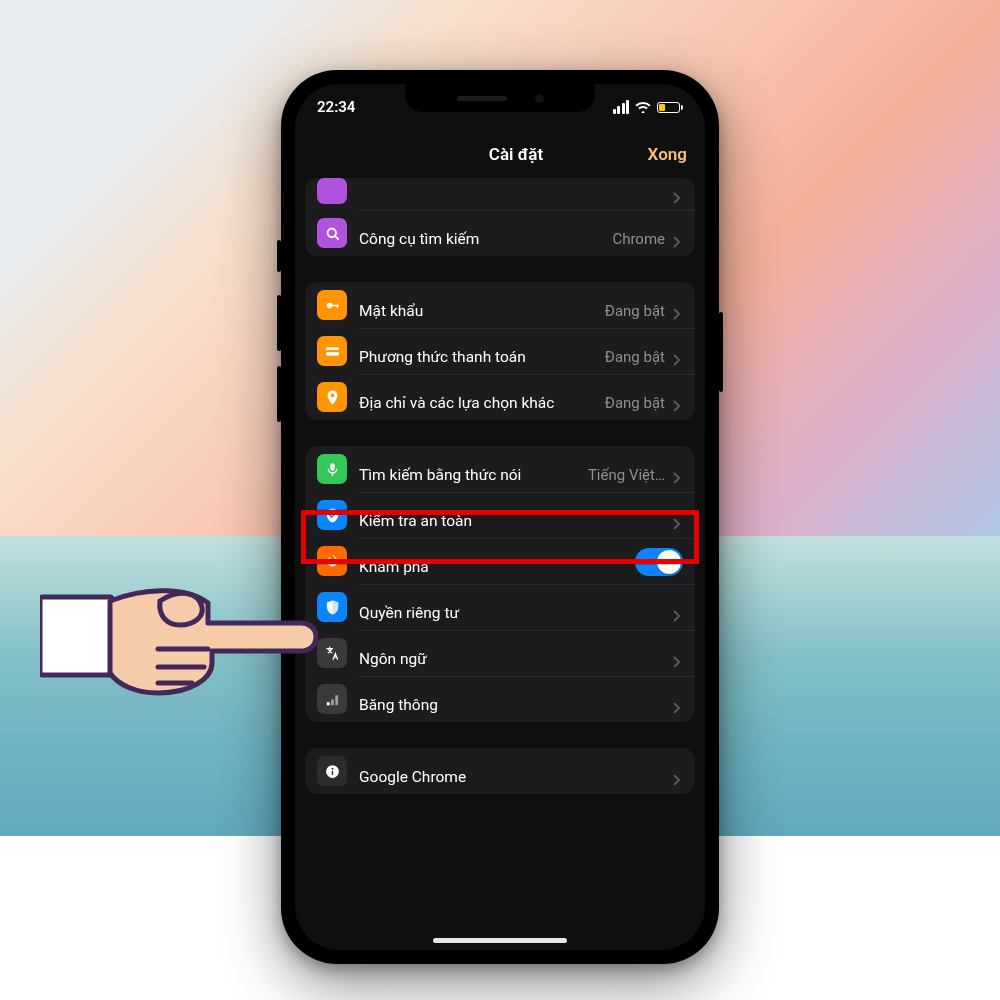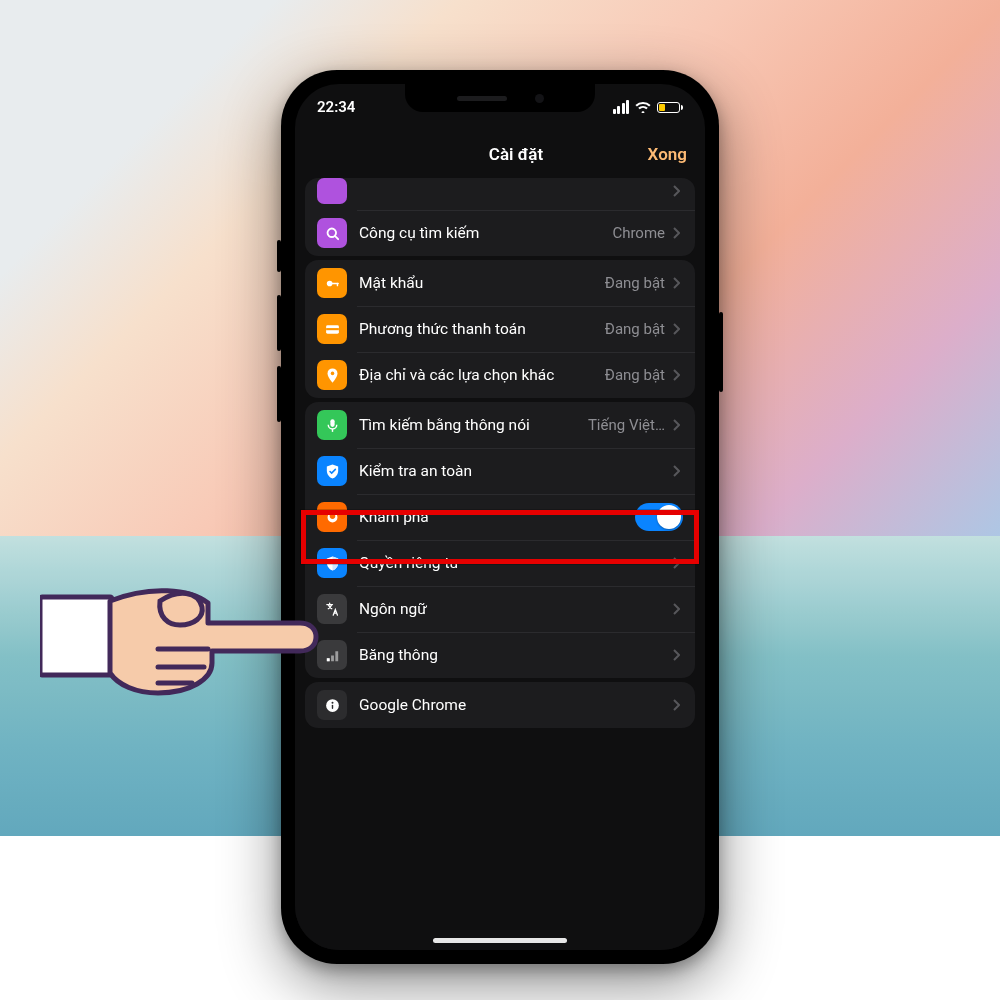--- a/index.html
+++ b/index.html
@@ -46,24 +46,24 @@
 
 
 .nav { height:48px; display:flex; align-items:center; justify-content:center; position:relative; color:#fff;padding-left:32px; }
 .nav .title { font-size:17px; font-weight:600; }
 .nav .done { position:absolute; right:18px; color:#fdba74; font-size:17px; font-weight:600; }
 
 
 .content { position:absolute; left:0; right:0; top:94px; bottom:0; overflow:hidden; background:#0f0f10; }
 .scroll { padding:0 10px 22px; }
 
-.group { background:#1c1c1e; border-radius:13px; margin-top:4px; overflow:hidden; }
+.group { background:#1c1c1e; border-radius:13px; margin-top:26px; overflow:hidden; }
 .group.first { margin-top:0; }
 
-.row { display:flex; align-items:center; min-height:46px; padding:8px 12px; position:relative; cursor:pointer; }
+.row { display:flex; align-items:flex-end; min-height:46px; padding:8px 12px; position:relative; cursor:pointer; }
 .row + .row::before { content:""; position:absolute; left:52px; right:0; top:0; height:1px; background:#2b2b2e; }
 
 .row .ico { width:30px; height:30px; border-radius:7px; flex:0 0 30px; display:flex; align-items:center; justify-content:center; margin-right:12px; color:#fff; }
 .row .ico svg { width:17px; height:17px; display:block; }
 .row .lbl { flex:1 1 auto; color:#fff; font-size:15.5px; white-space:nowrap; overflow:hidden; text-overflow:ellipsis; }
 .row .val { color:#8e8e93; font-size:15px; margin-left:6px; max-width:130px; white-space:nowrap; overflow:hidden; text-overflow:ellipsis; text-align:right; }
 .row .chev { flex:0 0 10px; margin-left:8px; color:#57575b; }
 .row .chev svg{width:7px;height:12px;display:block}
 
 
@@ -214,21 +214,21 @@
 
           <div class="group">
             <div class="row">
               <span class="ico bg-green">
                 <svg viewBox="0 0 24 24" fill="#fff">
                     <rect x="9" y="3" width="6" height="11" rx="3"></rect>
                     <path d="M6 11a6 6 0 0012 0" stroke="#fff" stroke-width="2" fill="none"></path>
                     <rect x="11" y="17" width="2" height="4"></rect>
                   </svg>
               </span>
-              <span class="lbl">Tìm kiếm bằng thông nói</span>
+              <span class="lbl">Tìm kiếm bằng thức nói</span>
               <span class="val">Tiếng Việt…</span>
               <span class="chev">
                   <svg viewBox="0 0 7 12" fill="none" stroke="#57575b" stroke-width="2">
                     <path d="M1 1l5 5-5 5"></path>
                   </svg>
                 </span>
             </div>
             <div class="row">
               <span class="ico bg-blueshield">
                 <svg viewBox="0 0 24 24" fill="#fff">

